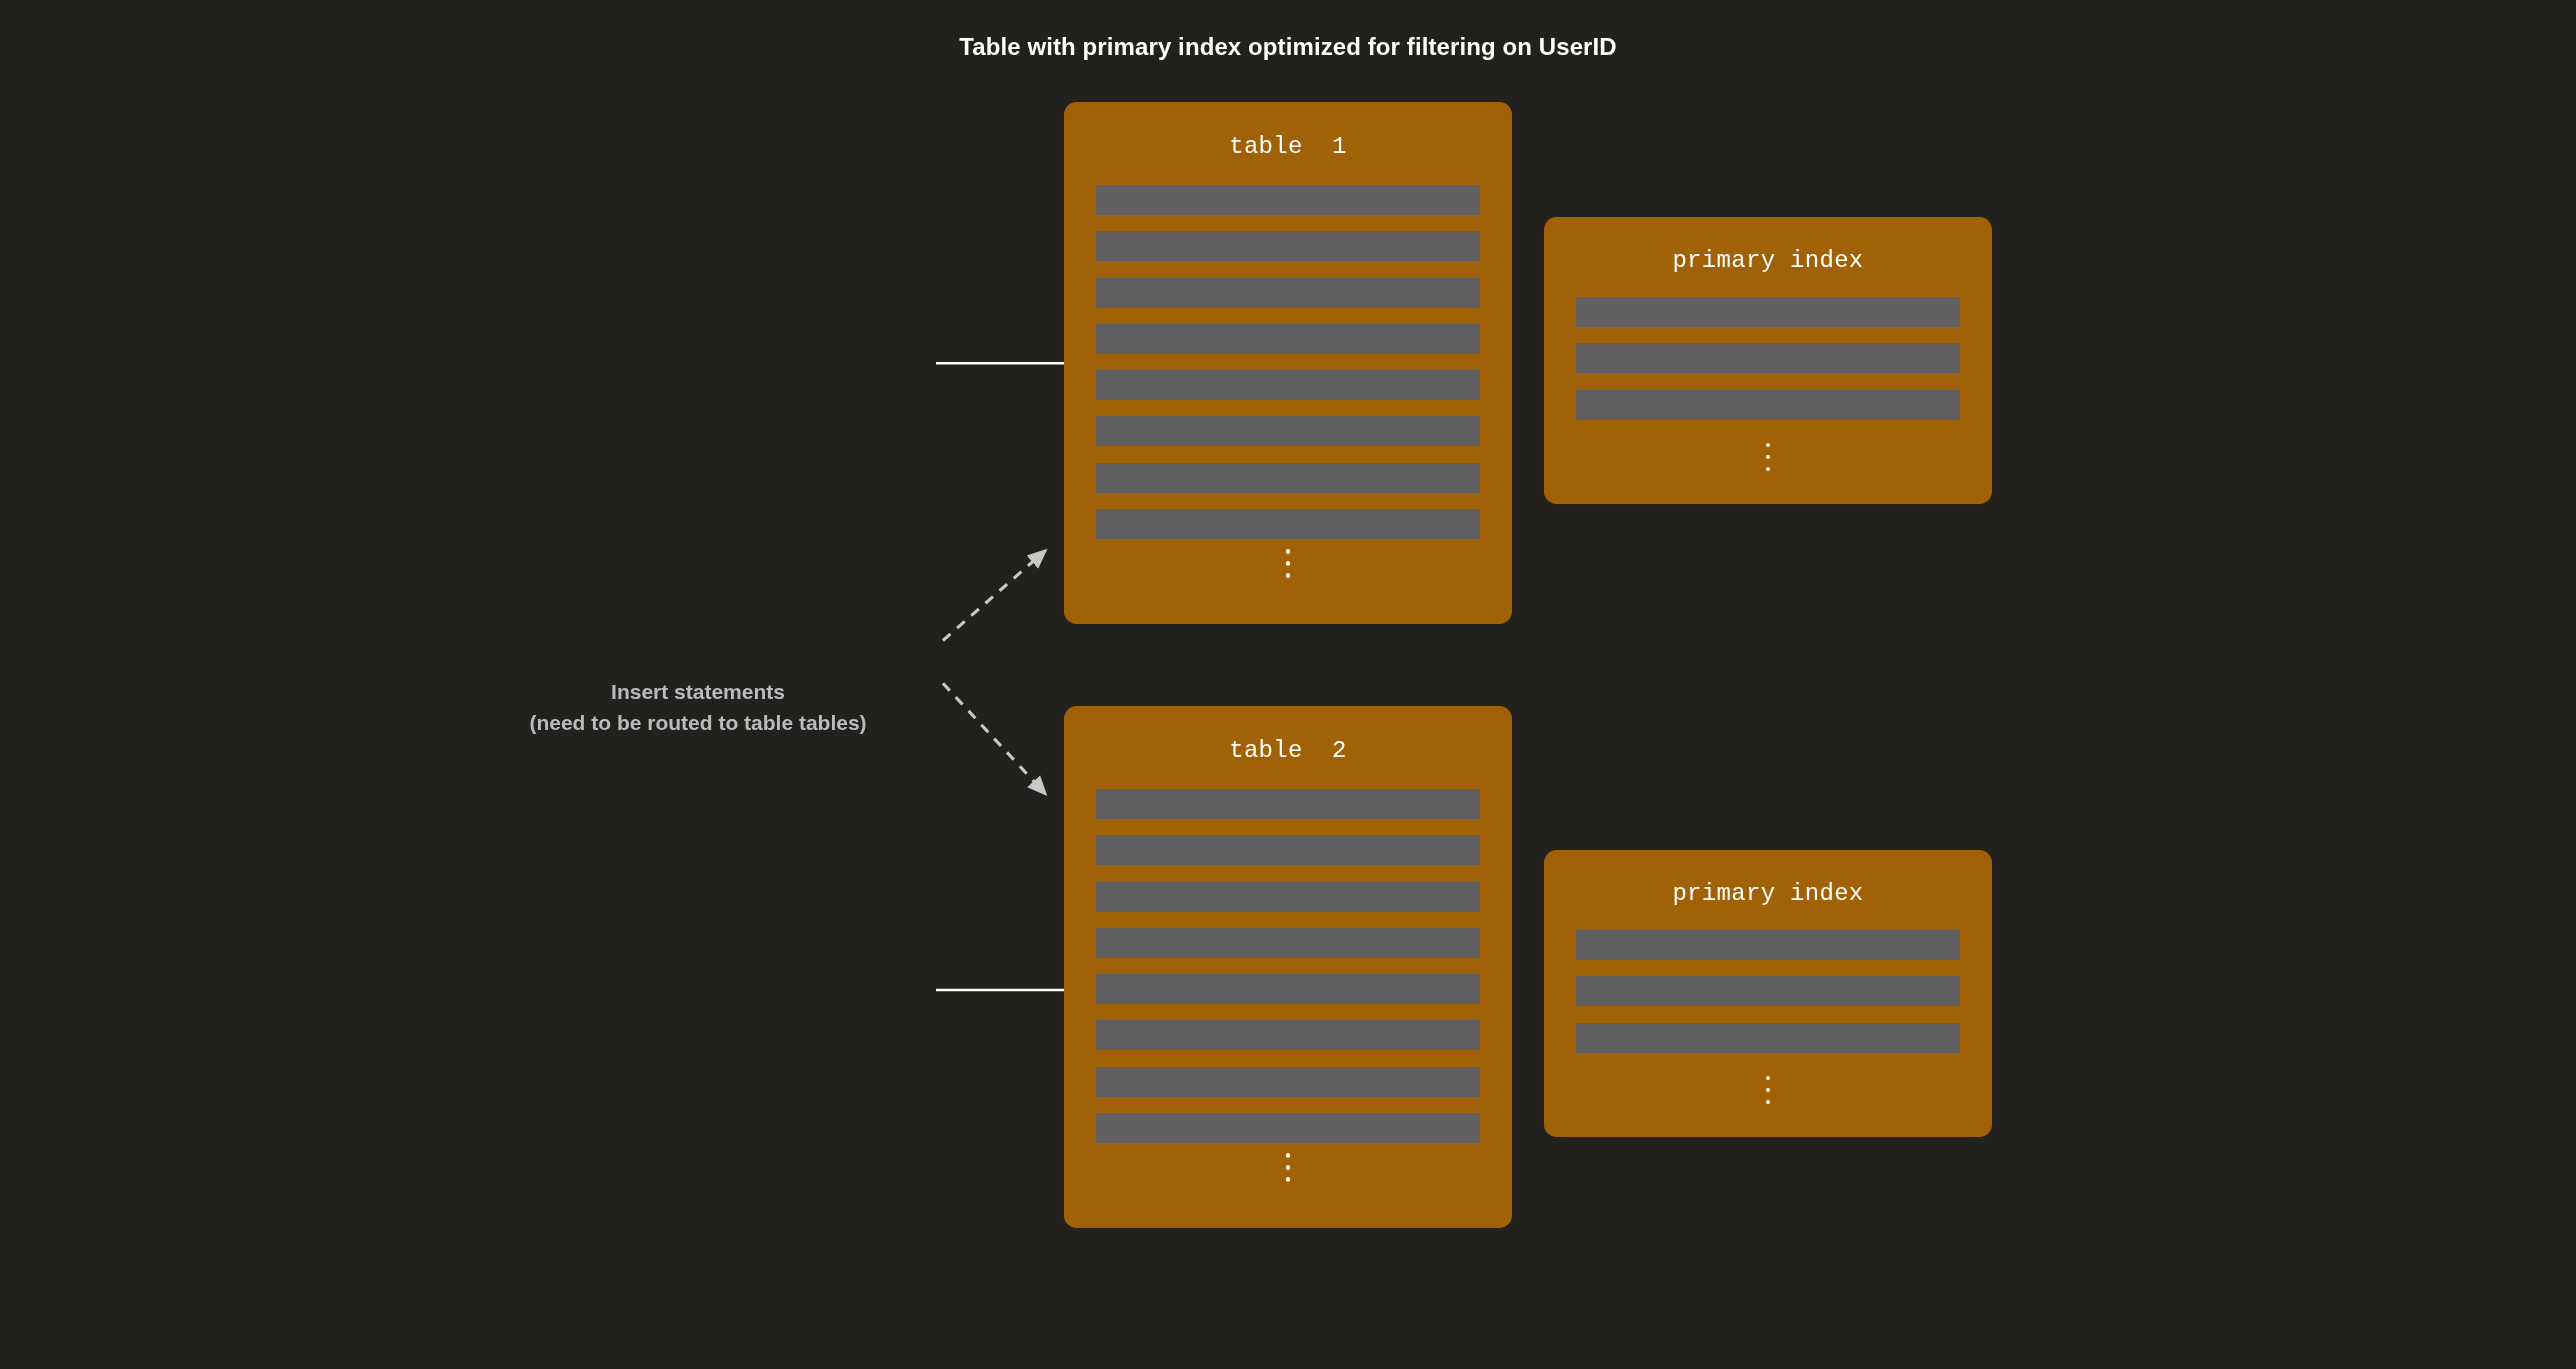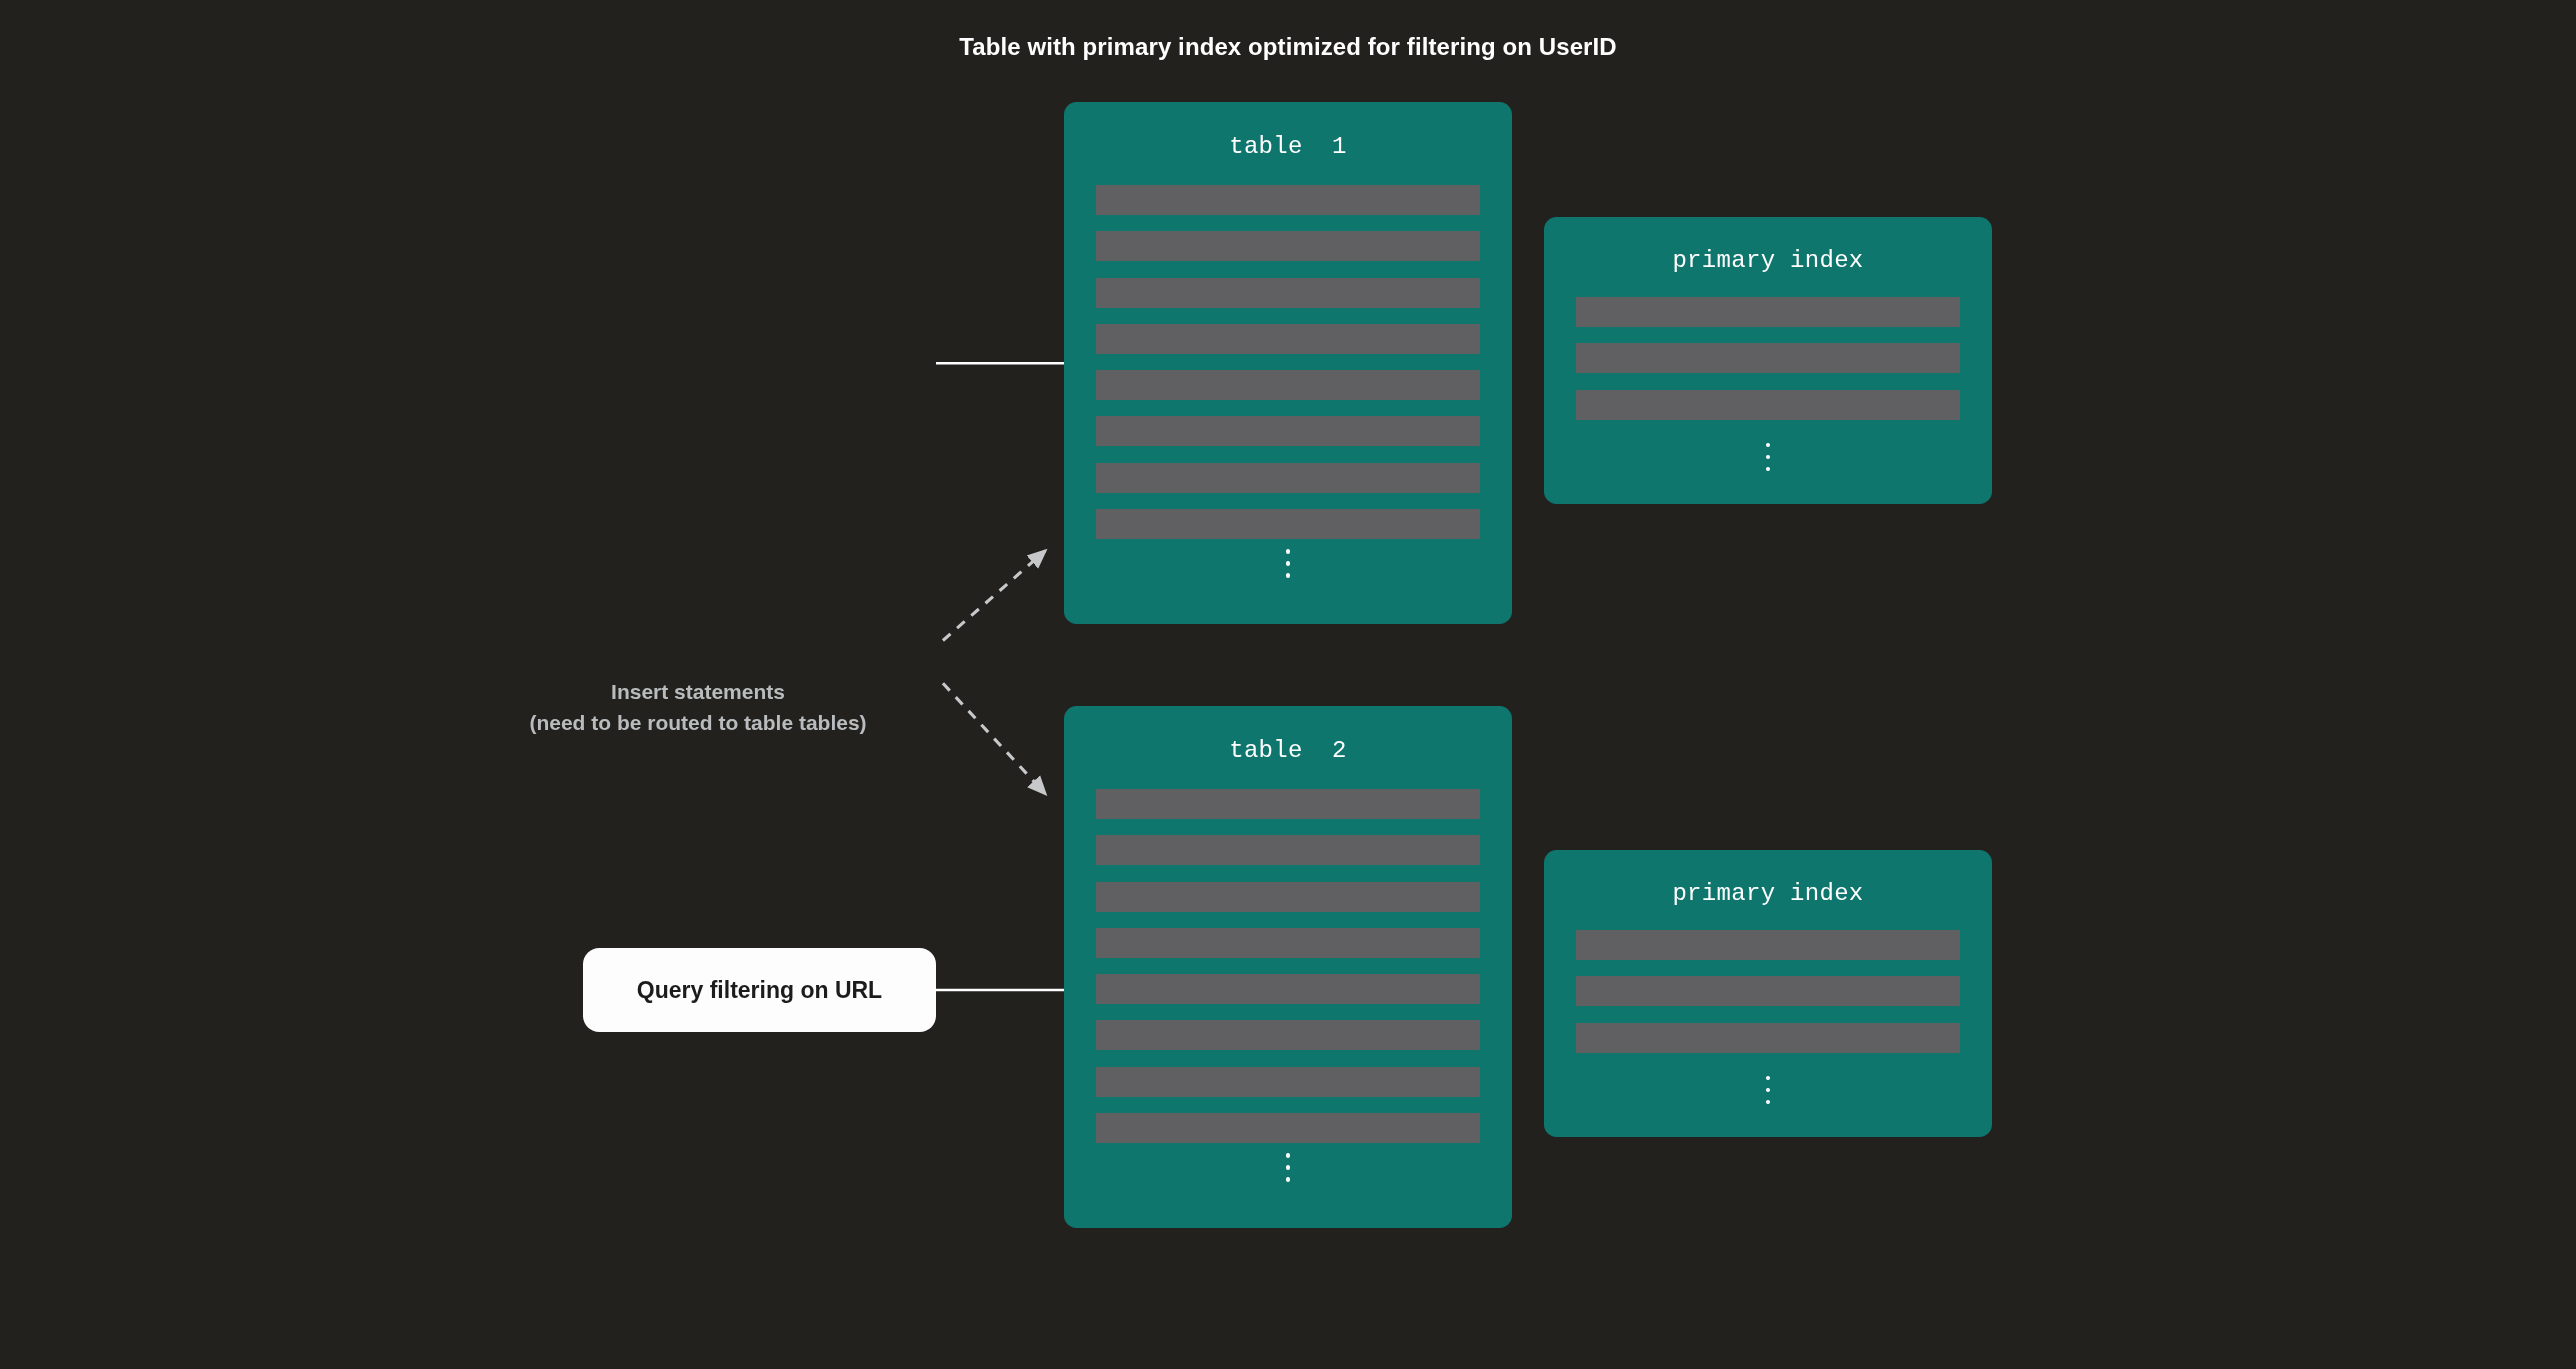--- a/index.html
+++ b/index.html
@@ -29,21 +29,21 @@
     color: #ffffff;
     white-space: nowrap;
     letter-spacing: 0.1px;
   }
   #caption-top   { left: 0; top: 33px;   width: 2576px; text-align: center; }
   #caption-bottom{ left: 0; top: 1299px; width: 2576px; text-align: center; }
 
   
   .card {
     position: absolute;
-    background: #0f766e;
+    background: #a16207;
     border-radius: 12.6px;
     box-sizing: border-box;
   }
   .card-title {
     position: absolute;
     left: 0;
     width: 100%;
     text-align: center;
     font-family: "Liberation Mono", monospace;
     font-size: 24px;
@@ -229,23 +229,20 @@
         <div class="row"></div>
       </div>
     <div class="ellipsis">
       <span></span>
         <span></span>
         <span></span>
     </div>
   </div>
 
 
-  <div class="query-box" id="query-box-url">
-    <span>Query filtering on URL</span>
-  </div>
 
   <div id="insert-label">
     <div>Insert statements</div>
     <div>(need to be routed to table tables)</div>
   </div>
 
 </div>
 
 
 </body></html>

